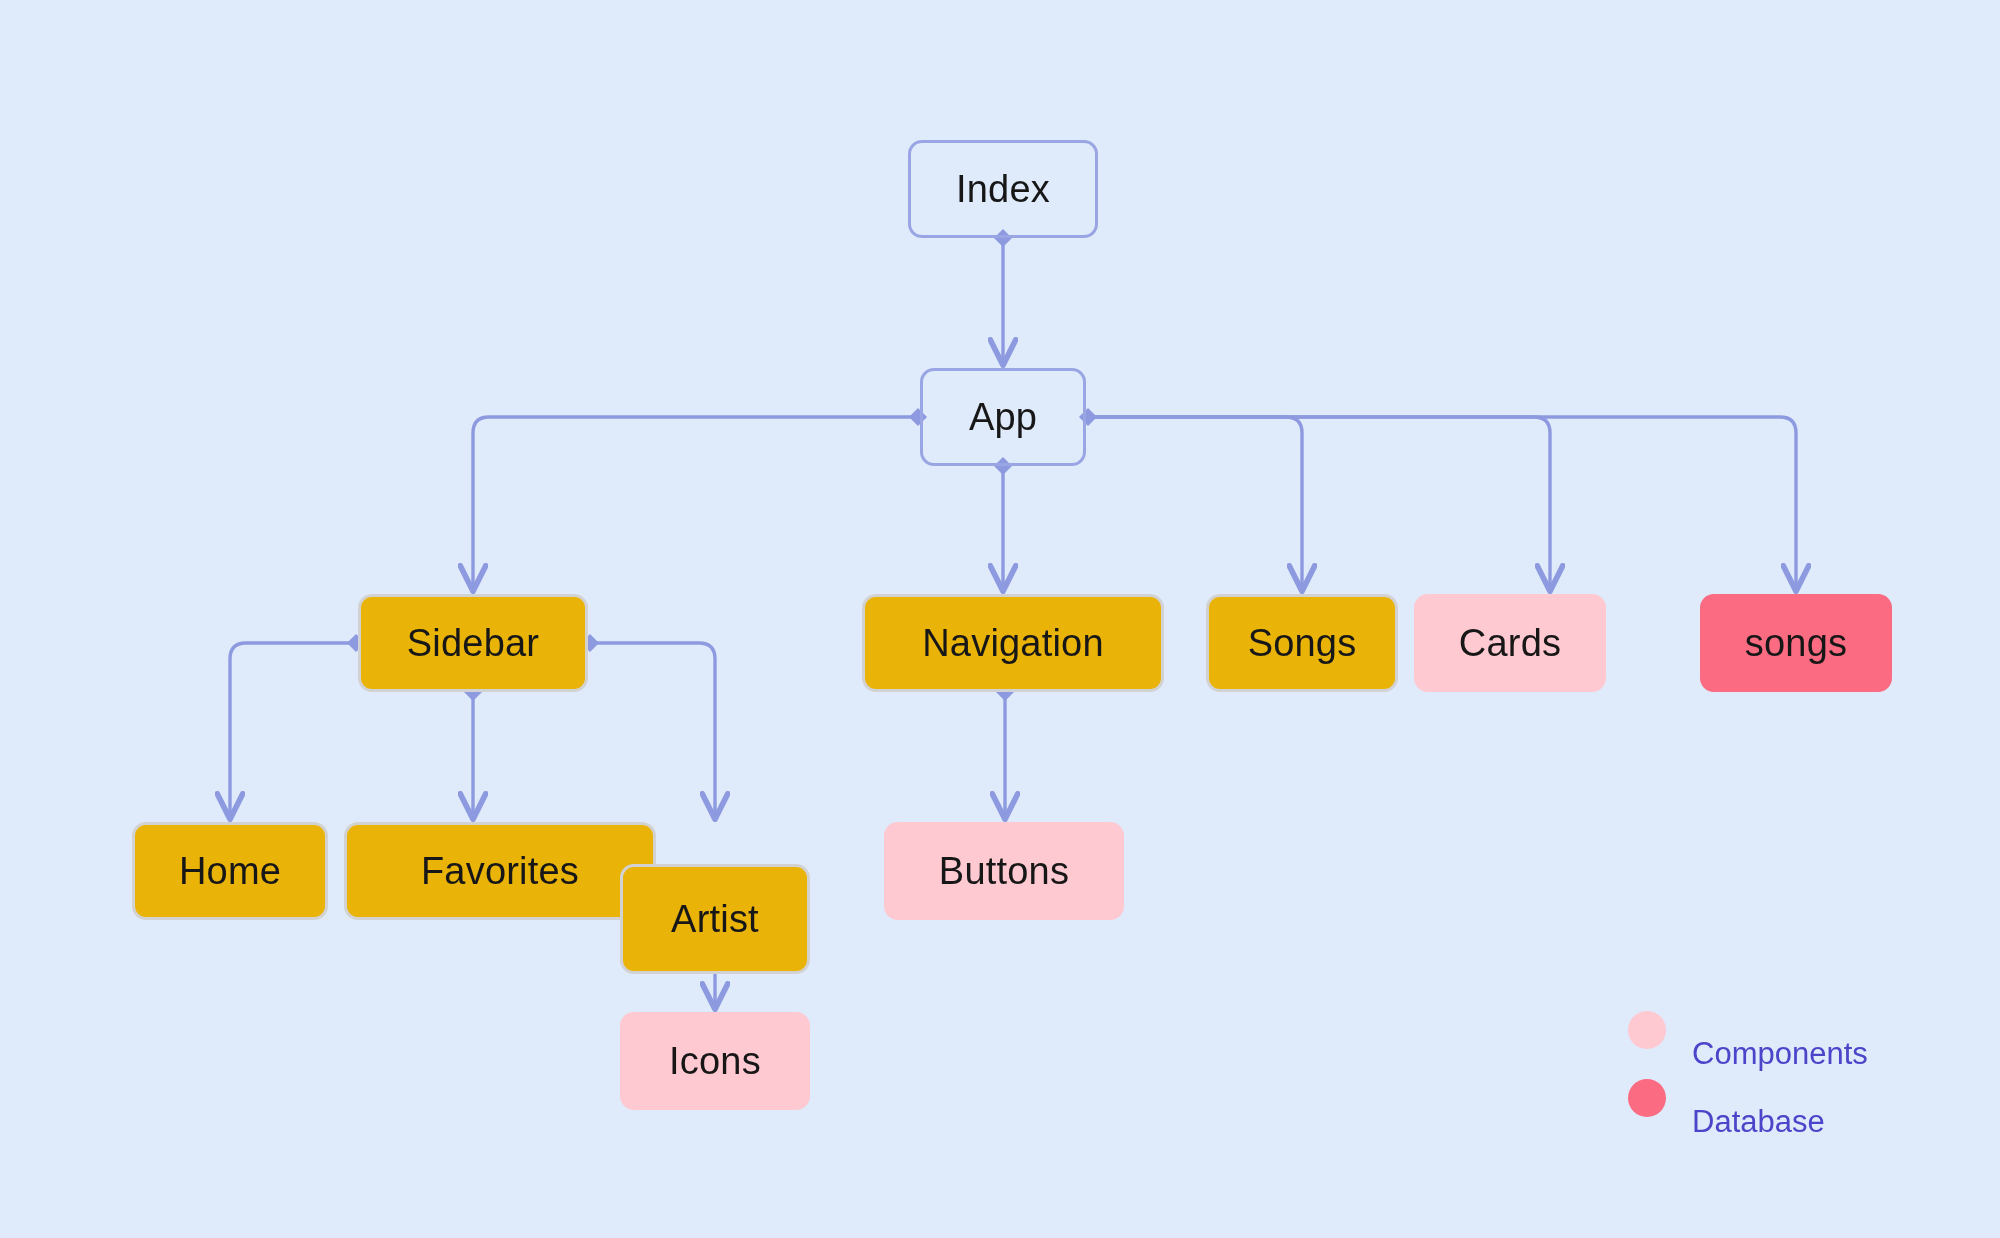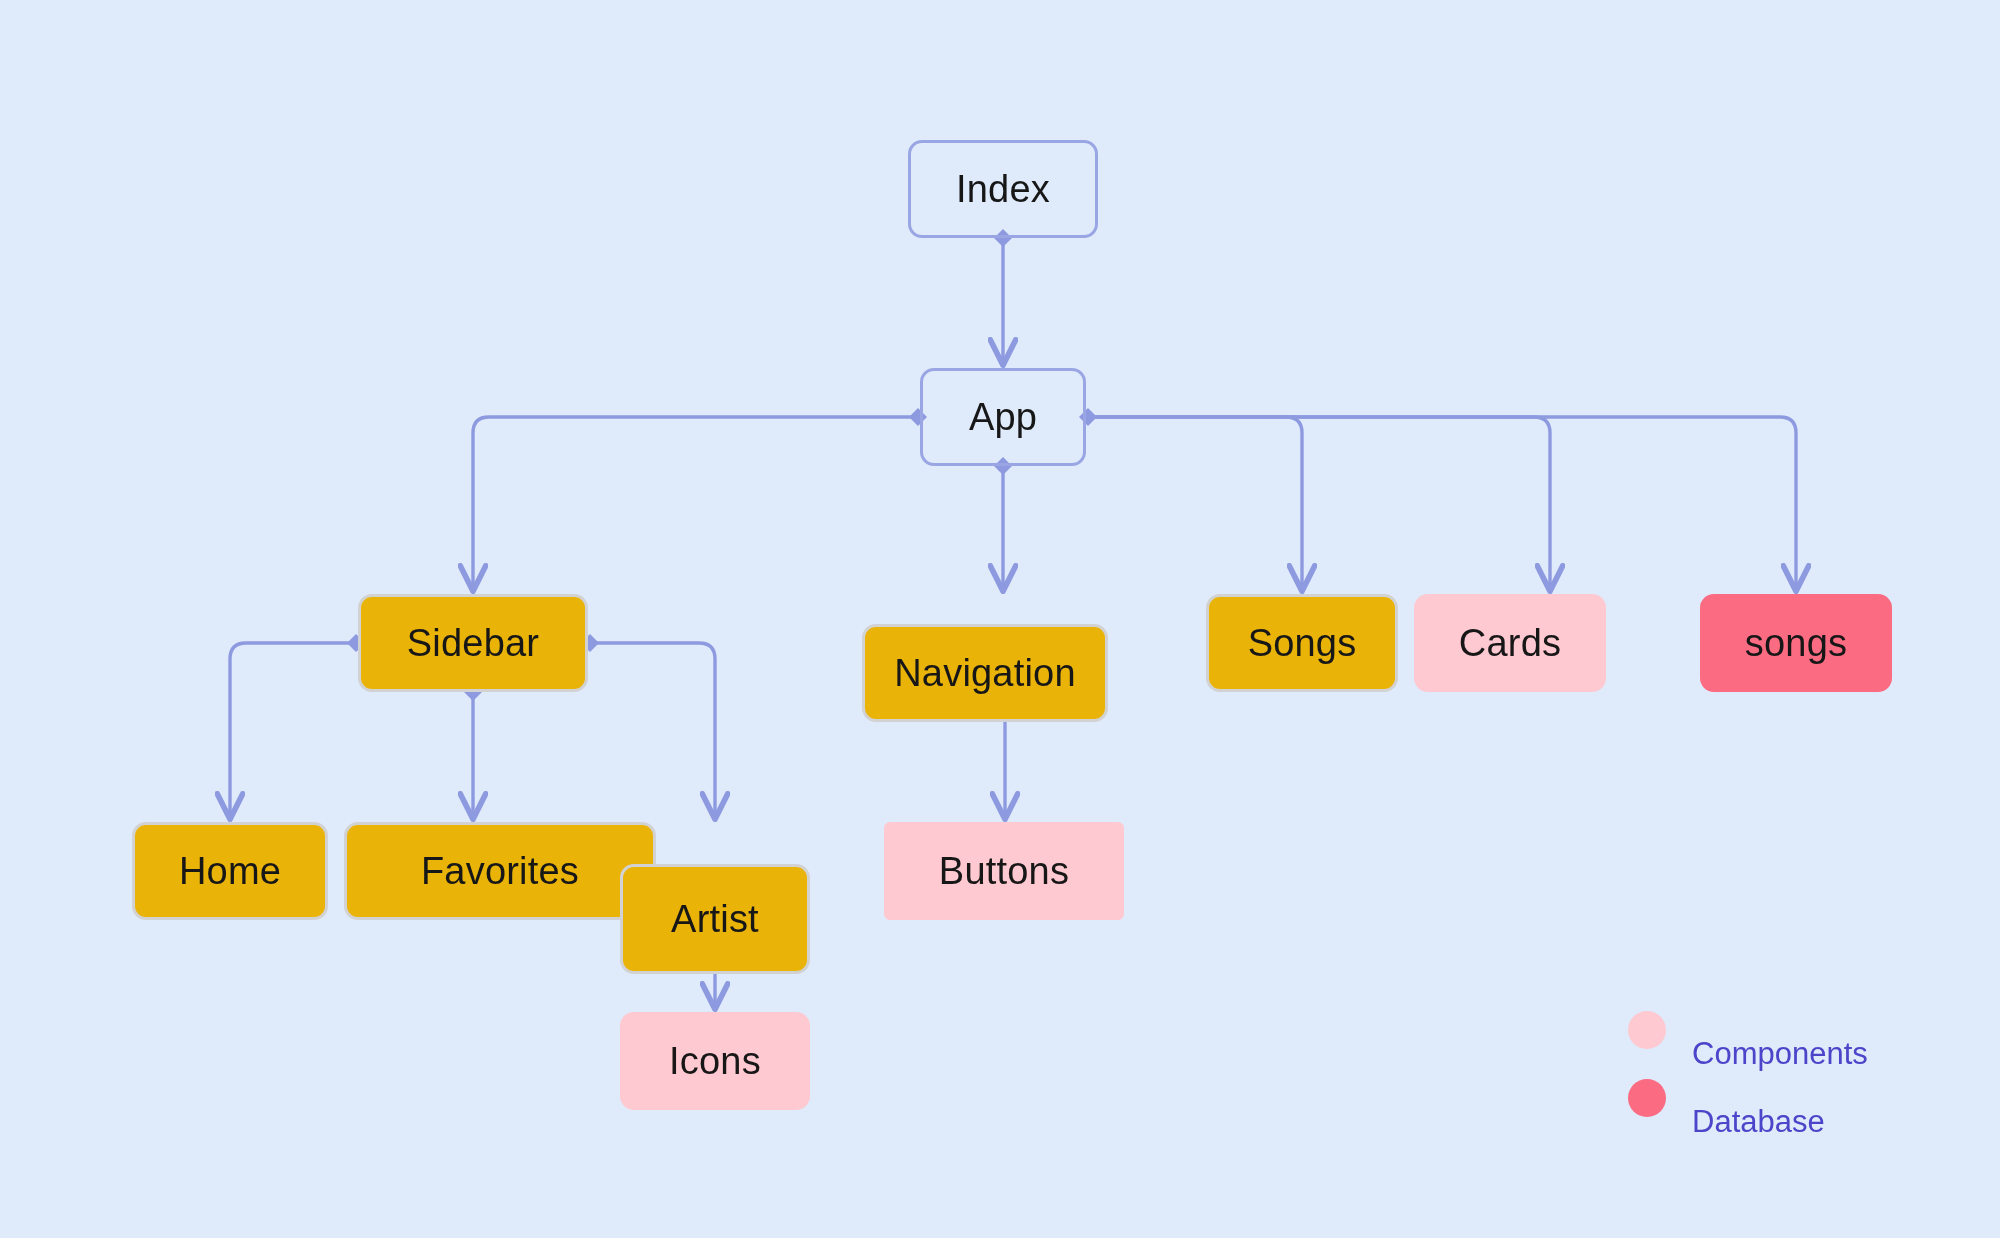--- a/index.html
+++ b/index.html
@@ -117,28 +117,28 @@
         <path d="M 473 683 L 482 692 L 473 701 L 464 692 Z" fill="#8d9ae0"></path>
         <path d="M 590 634 L 599 643 L 590 652 L 581 643 Z" fill="#8d9ae0"></path>
         <path d="M 1005 683 L 1014 692 L 1005 701 L 996 692 Z" fill="#8d9ae0"></path>
         <path d="M 715 911 L 724 920 L 715 929 L 706 920 Z" fill="#8d9ae0"></path>
       </g>
   </svg>
 
   <div class="node root" style="left:908px;top:140px;width:190px;height:98px;">Index</div>
   <div class="node root" style="left:920px;top:368px;width:166px;height:98px;">App</div>
   <div class="node plain" style="left:358px;top:594px;width:230px;height:98px;">Sidebar</div>
-  <div class="node plain" style="left:862px;top:624px;width:246px;height:98px;">Navigation</div>
+  <div class="node plain" style="left:862px;top:594px;width:302px;height:98px;">Navigation</div>
   <div class="node plain" style="left:1206px;top:594px;width:192px;height:98px;">Songs</div>
   <div class="node component" style="left:1414px;top:594px;width:192px;height:98px;">Cards</div>
   <div class="node database" style="left:1700px;top:594px;width:192px;height:98px;">songs</div>
   <div class="node plain" style="left:132px;top:822px;width:196px;height:98px;">Home</div>
   <div class="node plain" style="left:344px;top:822px;width:312px;height:98px;">Favorites</div>
   <div class="node plain" style="left:620px;top:822px;width:190px;height:110px;margin-top:42px;">Artist</div>
-  <div class="node component" style="left:884px;top:822px;width:240px;height:98px;border-radius:6px;">Buttons</div>
+  <div class="node component" style="left:884px;top:822px;width:240px;height:98px;">Buttons</div>
   <div class="node component" style="left:620px;top:1012px;width:190px;height:98px;">Icons</div>
 
   <div id="legend">
     <div class="legend-row">
       <span class="legend-dot components"></span>
       <span class="legend-label">Components</span>
     </div>
     <div class="legend-row">
       <span class="legend-dot database"></span>
       <span class="legend-label">Database</span>

